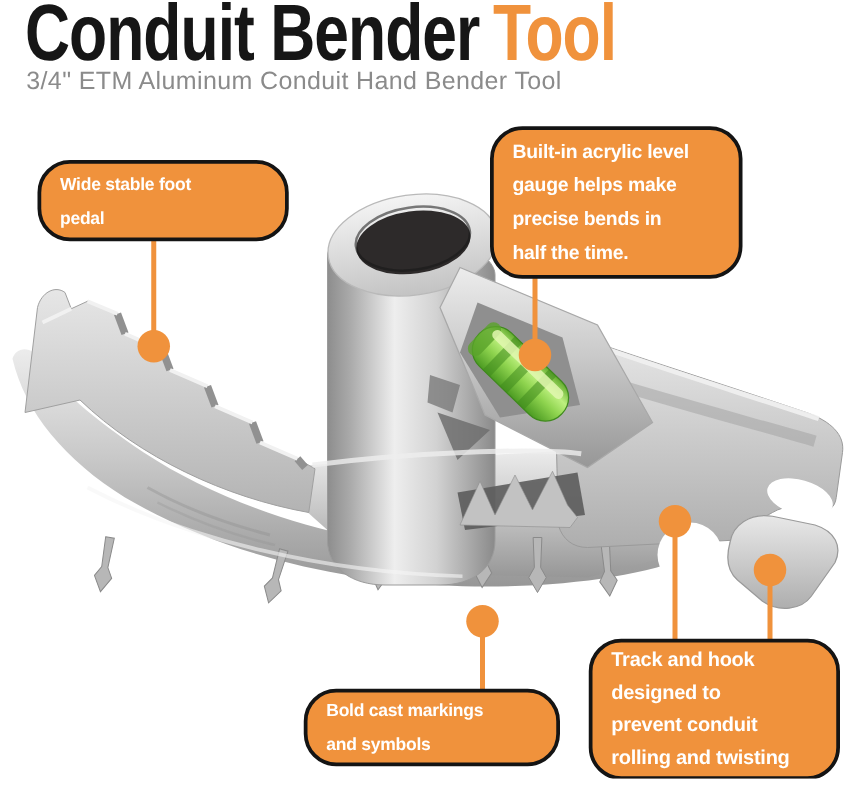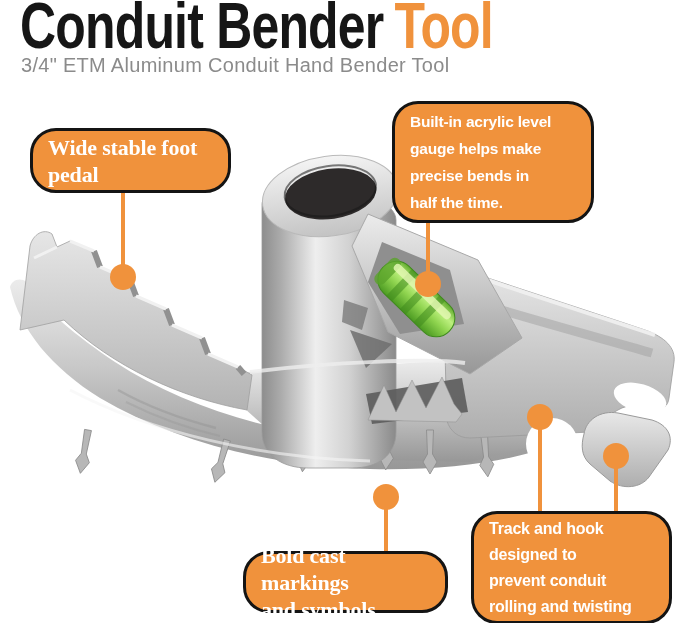--- a/index.html
+++ b/index.html
@@ -25,21 +25,21 @@
   .dot{position:absolute;width:26px;height:26px;border-radius:50%;background:#F0923C;z-index:4;}
   .callout{
     position:absolute;z-index:3;box-sizing:border-box;
     background:#F0923C;border:3.5px solid #141414;border-radius:26px;
     color:#ffffff;display:flex;align-items:center;
   }
   .callout p{
     margin:0;padding:0 10px 0 15px;white-space:pre-line;
     font-weight:bold;letter-spacing:-.2px;
   }
-  .t18 p{font-size:22px;line-height:27px;font-family:Liberation Serif, serif;}
+  .t18 p{font-size:14px;line-height:27px;}
   .t15 p{font-size:15.5px;line-height:27px;}
   .t16 p{font-size:16px;line-height:26px;}
 </style>
 </head>
 <body>
 
 <div class="stage">
 
   <h1 class="title"><span>Conduit Bender</span><span class="accent">Tool</span></h1>
   <p class="subtitle">3/4" ETM Aluminum Conduit Hand Bender Tool</p>

